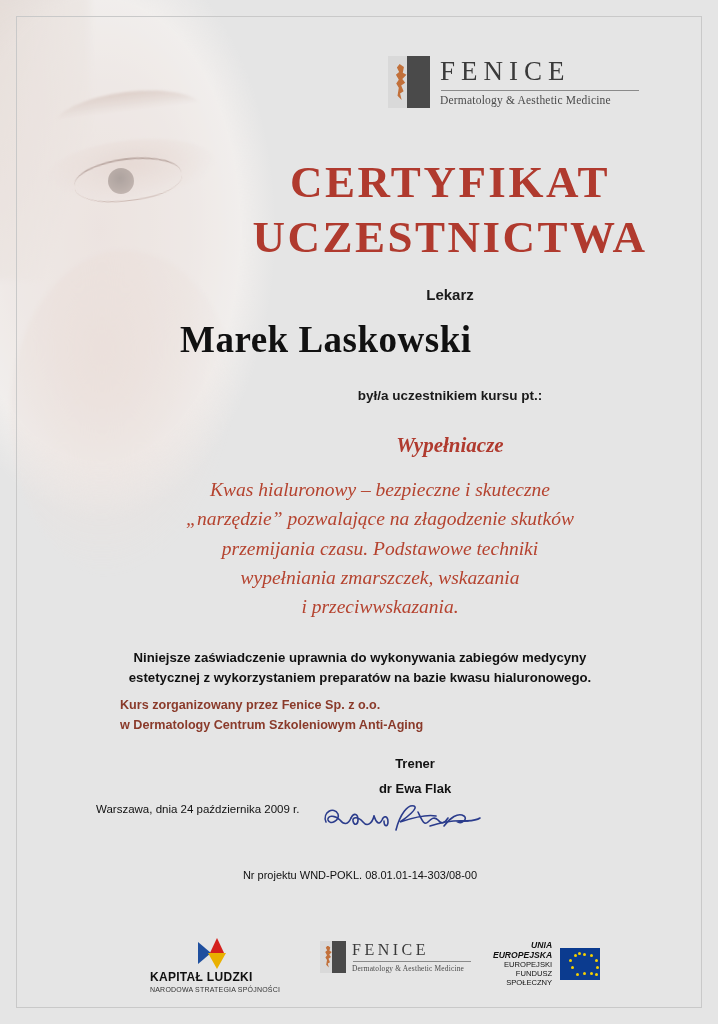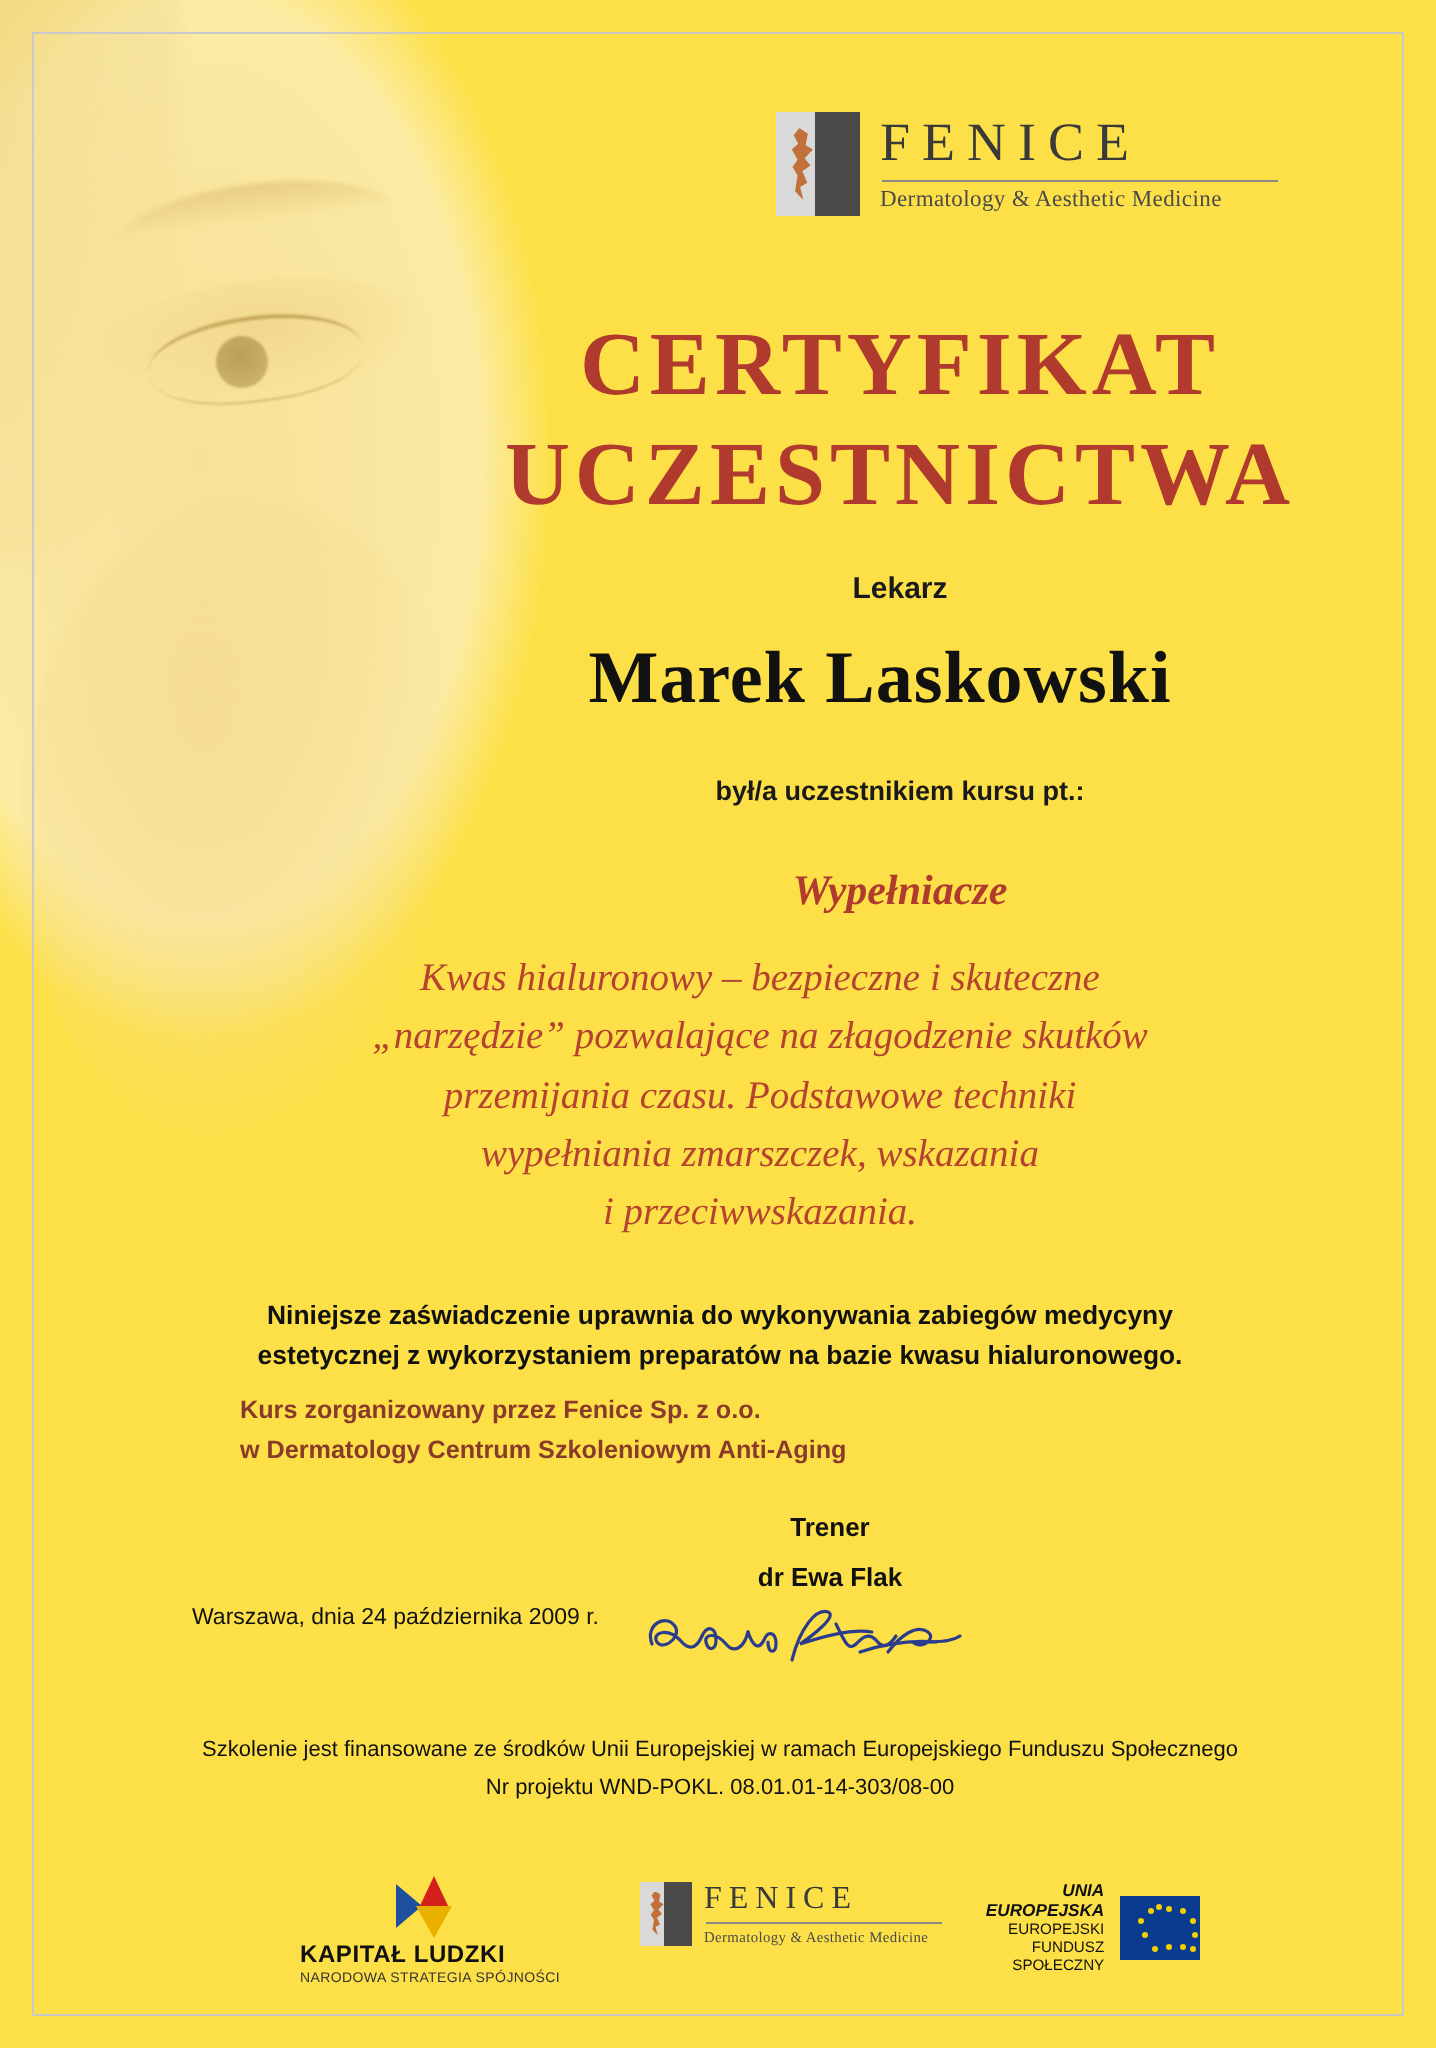--- a/index.html
+++ b/index.html
@@ -12,21 +12,21 @@
     height: 1024px;
     font-family: "Liberation Sans", sans-serif;
     color: #1a1a1a;
     overflow: hidden;
   }
 
   .certificate {
     position: relative;
     width: 718px;
     height: 1024px;
-    background: #fde047;
+    background: #e5e5e5;
     overflow: hidden;
   }
 
   
   .bg-portrait {
     position: absolute;
     left: 0;
     top: 0;
     width: 300px;
     height: 620px;
@@ -204,21 +204,20 @@
     font-size: 15px;
     font-weight: bold;
     color: #1a1a1a;
   }
 
   .recipient {
     position: absolute;
     left: 180px;
     top: 318px;
     width: 520px;
-    text-align: center;
     font-family: "Liberation Serif", serif;
     font-weight: bold;
     font-size: 37px;
     color: #111;
     letter-spacing: .5px;
   }
 
   .participation {
     position: absolute;
     left: 200px;
@@ -466,21 +465,20 @@
             <path d="M126 26 C132 18, 140 12, 146 16 C150 19, 144 24, 140 22 C147 20, 156 22, 162 18"></path>
             <path d="M112 26 C124 22, 138 20, 150 21"></path>
           </g>
         </svg>
       </div>
     </div>
 
     <div class="place-date">Warszawa, dnia 24 października 2009 r.</div>
 
     <div class="funding">
-      <div>Szkolenie jest finansowane ze środków Unii Europejskiej w ramach Europejskiego Funduszu Społecznego</div>
       <div>Nr projektu WND-POKL. 08.01.01-14-303/08-00</div>
     </div>
 
     <div class="footer">
 
       <div class="footer-item kl">
         <div class="kl-mark">
           <div class="p1"></div>
           <div class="p2"></div>
           <div class="p3"></div>

